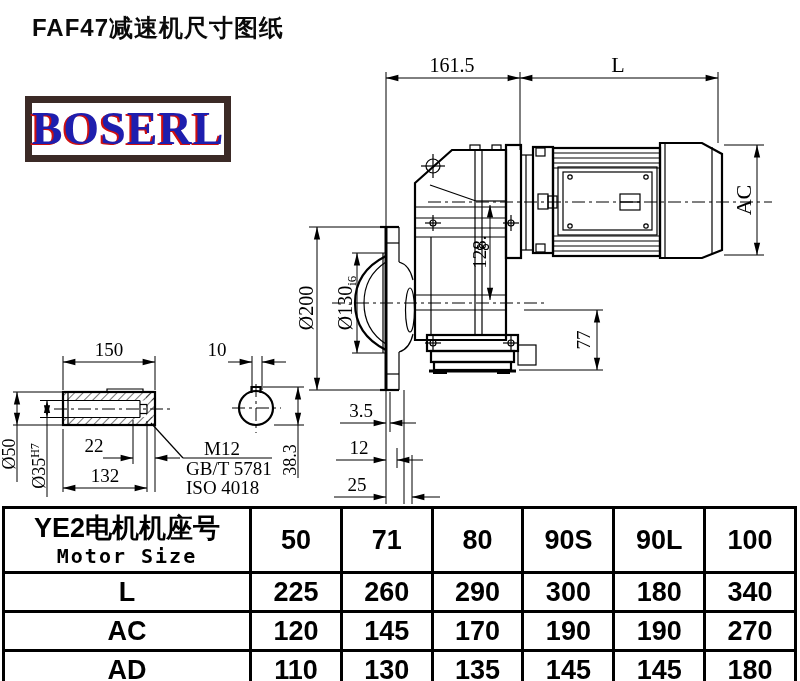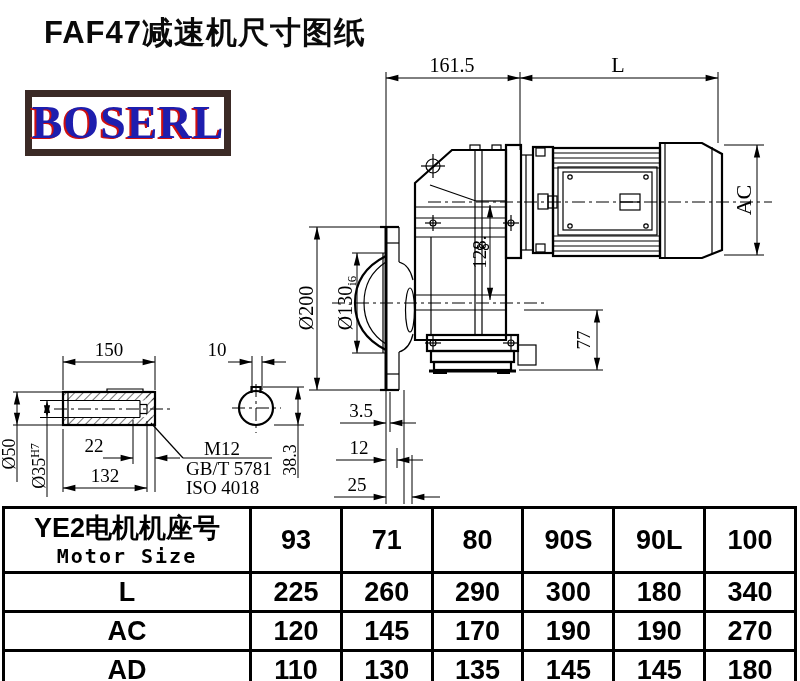--- a/index.html
+++ b/index.html
@@ -1,20 +1,20 @@
 <!DOCTYPE html>
 <html><head>
 <meta charset="utf-8">
 <style>
   html,body{margin:0;padding:0;background:#fff;}
   #page{position:relative;width:800px;height:681px;background:#ffffff;overflow:hidden;
         font-family:"Liberation Sans",sans-serif;color:#000;}
-  #title{position:absolute;left:44px;top:12px;font-size:31px;font-weight:bold;
+  #title{position:absolute;left:32px;top:12px;font-size:24px;font-weight:bold;
          letter-spacing:1px;color:#0a0a0a;font-family:"Liberation Sans",sans-serif;}
-  #logo{position:absolute;left:25px;top:90px;width:192px;height:52px;
+  #logo{position:absolute;left:25px;top:96px;width:192px;height:52px;
         border:7px solid #3b2a26;display:flex;align-items:center;justify-content:center;}
   #logo span{font-family:"Liberation Serif",serif;font-weight:bold;font-size:46px;
         color:#1e1eae;letter-spacing:1px;line-height:1;
         text-shadow:-2px 1px 0 #cf1010;}
   svg{position:absolute;left:0;top:0;}
   svg text{fill:#000;font-family:"Liberation Serif",serif;}
   .ol{stroke:#000;stroke-width:2.2;fill:none;}
   .o3{stroke:#000;stroke-width:3;fill:none;}
   .tl{stroke:#000;stroke-width:1.2;fill:none;}
   .dm{stroke:#000;stroke-width:1;fill:none;}
@@ -286,21 +286,21 @@
         <col>
         <col>
         <col>
     </colgroup>
     <tbody>
       <tr>
         <td class="hcell">
           <div class="hcn">YE2电机机座号</div>
           <div class="hen">Motor Size</div>
         </td>
-        <td class="hcell">93</td>
+        <td class="hcell">50</td>
         <td class="hcell">71</td>
         <td class="hcell">80</td>
         <td class="hcell">90S</td>
         <td class="hcell">90L</td>
         <td class="hcell">100</td>
       </tr>
       <tr>
         <td class="rcell">L</td>
         <td class="rcell">225</td>
         <td class="rcell">260</td>

